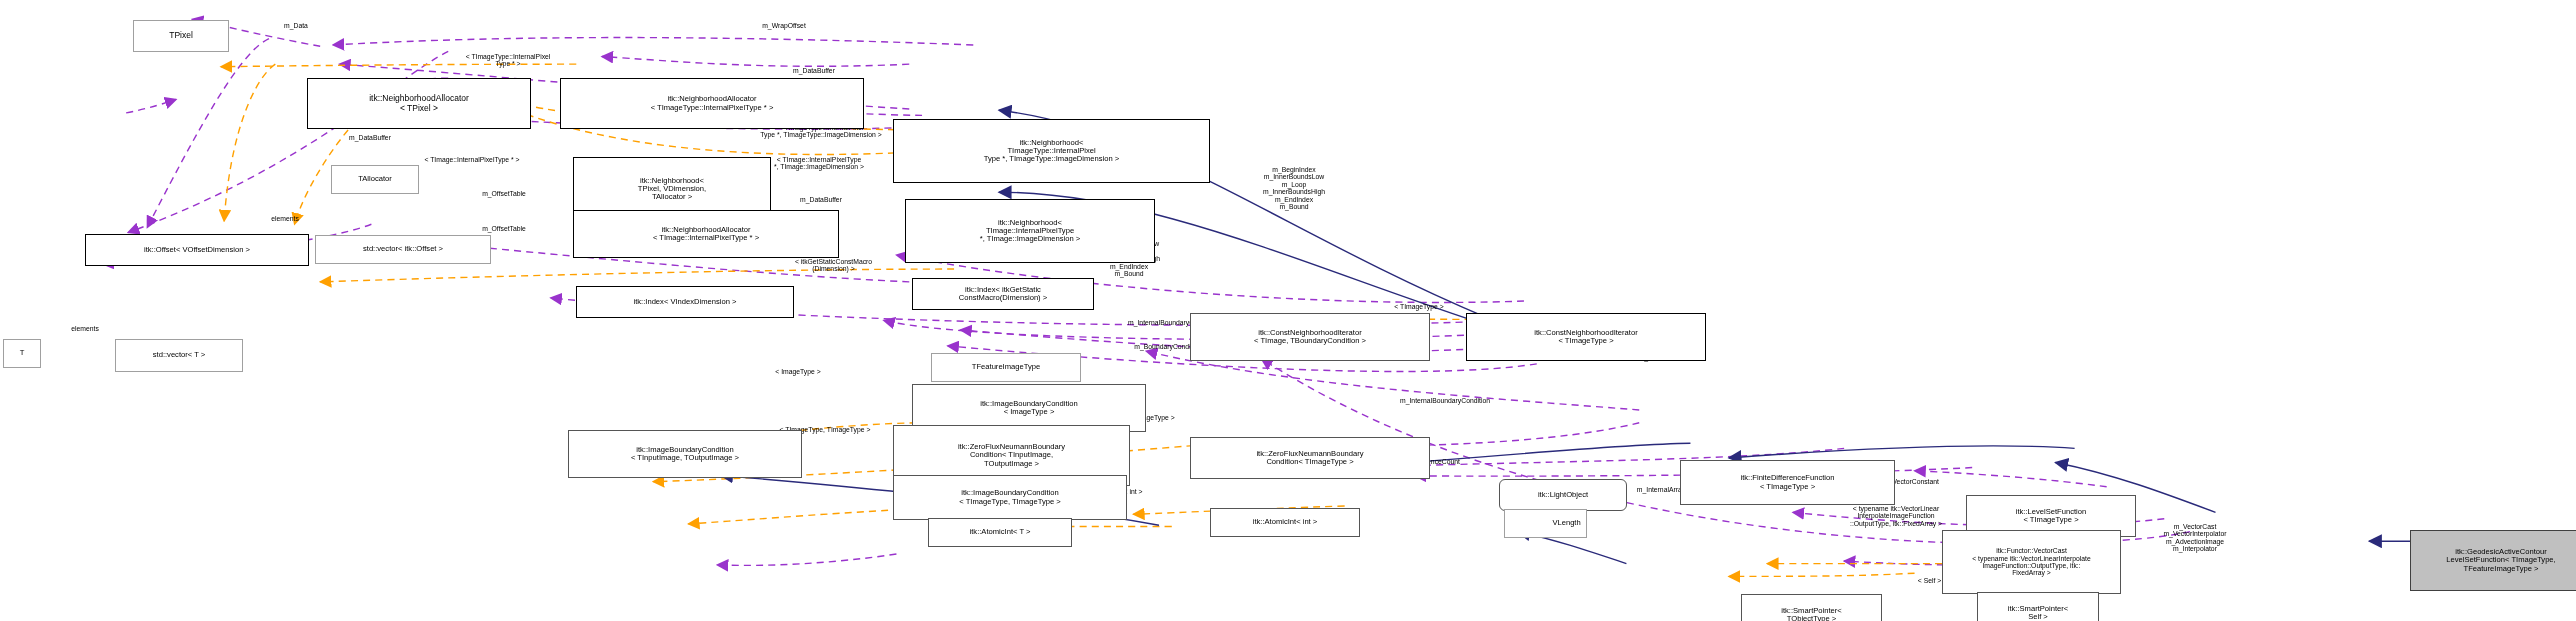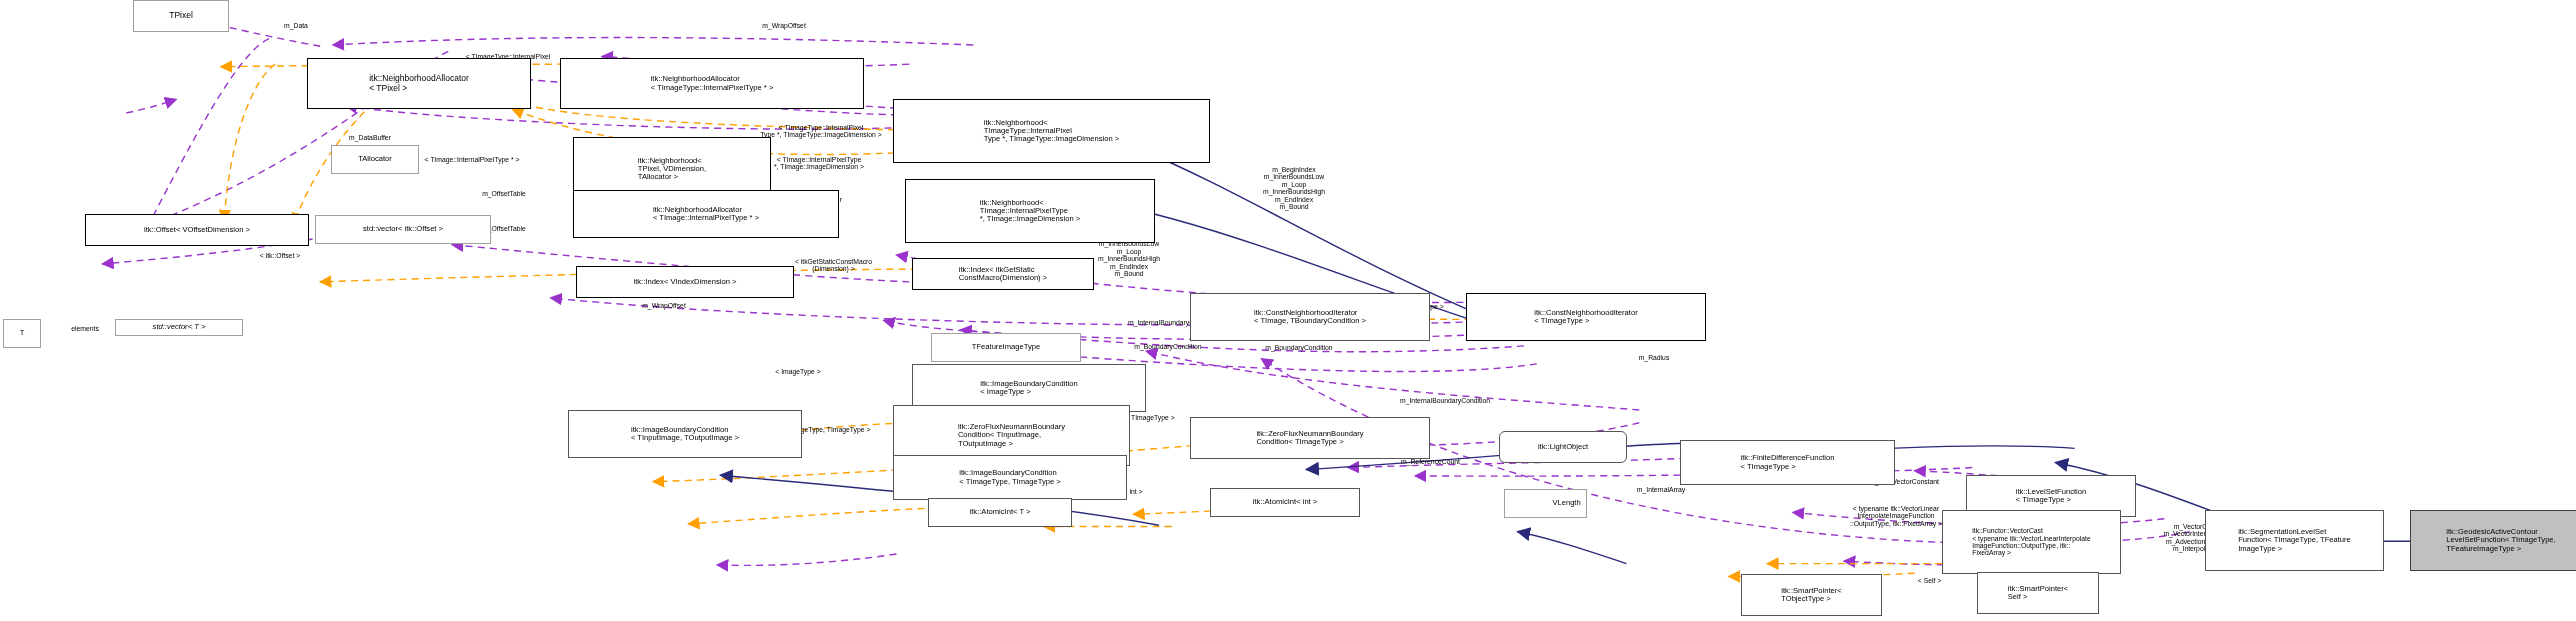--- a/index.html
+++ b/index.html
@@ -11,26 +11,28 @@
     font-family:"Liberation Sans","DejaVu Sans",sans-serif;
     overflow:hidden;
   }
   #edges{position:absolute;left:0;top:0;width:2576px;height:622px;pointer-events:none;}
   .node{
     position:absolute;
     box-sizing:border-box;
     display:flex;
     align-items:center;
     justify-content:center;
+    text-align:center;
     background:#ffffff;
     color:#000000;
     line-height:1.08;
     white-space:pre-line;
     padding:0.6px 1.9px;
     z-index:5;
+    margin-top:20px;
   }
   .node.b-thin{border:0.6px solid #a0a0a0;}
   .node.b-med{border:0.6px solid #555555;}
   .node.b-thick{border:1.3px solid #000000;}
   .node.b-grey{border:0.6px solid #404040;background:#c0c0c0;}
   .edge-label{
     position:absolute;
     color:#000000;
     text-align:center;
     white-space:pre-line;
@@ -129,21 +131,21 @@
 TPixel, VDimension,
 TAllocator &gt;</div>
     <div class="node b-thick" style="left: 573px; top: 190px; width: 266px; height: 48px; font-size: 7.6px;">itk::NeighborhoodAllocator
 &lt; TImage::InternalPixelType * &gt;</div>
     <div class="node b-thick" style="left: 905px; top: 179px; width: 250px; height: 64px; font-size: 7.6px;">itk::Neighborhood&lt;
  TImage::InternalPixelType
 *, TImage::ImageDimension &gt;</div>
     <div class="node b-thick" style="left: 85px; top: 214px; width: 224px; height: 32px; font-size: 7.6px;">itk::Offset&lt; VOffsetDimension &gt;</div>
     <div class="node b-thin" style="left: 315px; top: 215px; width: 176px; height: 29px; font-size: 7.6px;">std::vector&lt; itk::Offset &gt;</div>
     <div class="node b-thin" style="left: 3.2px; top: 319px; width: 38px; height: 29px; font-size: 7.6px;">T</div>
-    <div class="node b-thin" style="left: 115px; top: 319px; width: 128px; height: 17px; font-size: 7.6px; font-style: italic;">std::vector&lt; T &gt;</div>
+    <div class="node b-thin" style="left: 115px; top: 319px; width: 128px; height: 33px; font-size: 7.6px;">std::vector&lt; T &gt;</div>
     <div class="node b-thick" style="left: 576px; top: 266px; width: 218px; height: 32px; font-size: 7.6px;">itk::Index&lt; VIndexDimension &gt;</div>
     <div class="node b-thick" style="left: 912px; top: 258px; width: 182px; height: 32px; font-size: 7.6px;">itk::Index&lt; itkGetStatic
 ConstMacro(Dimension) &gt;</div>
     <div class="node b-med" style="left: 1190px; top: 293px; width: 240px; height: 48px; font-size: 7.6px;">itk::ConstNeighborhoodIterator
 &lt; TImage, TBoundaryCondition &gt;</div>
     <div class="node b-thick" style="left: 1466px; top: 293px; width: 240px; height: 48px; font-size: 7.6px;">itk::ConstNeighborhoodIterator
 &lt; TImageType &gt;</div>
     <div class="node b-thin" style="left: 931px; top: 333px; width: 150px; height: 29px; font-size: 7.6px;">TFeatureImageType</div>
     <div class="node b-med" style="left: 912px; top: 364px; width: 234px; height: 48px; font-size: 7.6px;">itk::ImageBoundaryCondition
 &lt; ImageType &gt;</div>
@@ -151,37 +153,34 @@
 &lt; TInputImage, TOutputImage &gt;</div>
     <div class="node b-med" style="left: 893px; top: 405px; width: 237px; height: 61px; font-size: 7.6px;">itk::ZeroFluxNeumannBoundary
 Condition&lt; TInputImage,
 TOutputImage &gt;</div>
     <div class="node b-med" style="left: 1190px; top: 417px; width: 240px; height: 42px; font-size: 7.6px;">itk::ZeroFluxNeumannBoundary
 Condition&lt; TImageType &gt;</div>
     <div class="node b-med" style="left: 893px; top: 455px; width: 234px; height: 45px; font-size: 7.6px;">itk::ImageBoundaryCondition
 &lt; TImageType, TImageType &gt;</div>
     <div class="node b-med" style="left: 928px; top: 498px; width: 144px; height: 29px; font-size: 7.6px;">itk::AtomicInt&lt; T &gt;</div>
     <div class="node b-med" style="left: 1210px; top: 488px; width: 150px; height: 29px; font-size: 7.6px;">itk::AtomicInt&lt; int &gt;</div>
-    <div class="node b-med" style="left: 1499px; top: 431px; width: 128px; height: 32px; font-size: 7.6px; border-radius: 6px;">itk::LightObject</div>
+    <div class="node b-med" style="left: 1499px; top: 459px; width: 128px; height: 32px; font-size: 7.6px; border-radius: 6px;">itk::LightObject</div>
     <div class="node b-thin" style="left: 1504px; top: 489px; width: 83px; height: 29px; font-size: 7.6px; padding-left: 44px;">VLength</div>
     <div class="node b-med" style="left: 1680px; top: 440px; width: 215px; height: 45px; font-size: 7.6px;">itk::FiniteDifferenceFunction
 &lt; TImageType &gt;</div>
     <div class="node b-med" style="left: 1966px; top: 475px; width: 170px; height: 42px; font-size: 7.6px;">itk::LevelSetFunction
 &lt; TImageType &gt;</div>
     <div class="node b-med" style="left: 1942px; top: 510px; width: 179px; height: 64px; font-size: 6.8px;">itk::Functor::VectorCast
 &lt; typename itk::VectorLinearInterpolate
 ImageFunction::OutputType, itk::
 FixedArray &gt;</div>
     <div class="node b-med" style="left: 1741px; top: 574px; width: 141px; height: 42px; font-size: 7.6px;">itk::SmartPointer&lt;
 TObjectType &gt;</div>
     <div class="node b-med" style="left: 1977px; top: 572px; width: 122px; height: 42px; font-size: 7.6px;">itk::SmartPointer&lt;
 Self &gt;</div>
-    <div class="node b-med" style="left: 2205px; top: 510px; width: 179px; height: 61px; font-size: 7.6px;">itk::SegmentationLevelSet
-Function&lt; TImageType, TFeature
-ImageType &gt;</div>
     <div class="node b-grey" style="left: 2410px; top: 510px; width: 182px; height: 61px; font-size: 7.6px;">itk::GeodesicActiveContour
 LevelSetFunction&lt; TImageType,
 TFeatureImageType &gt;</div>
     <div class="edge-label" style="left: 256px; top: 22.4px; width: 80px; font-size: 6.8px;">m_Data</div>
     <div class="edge-label" style="left: 728px; top: 22.4px; width: 112px; font-size: 6.8px;">m_WrapOffset</div>
     <div class="edge-label" style="left: 439px; top: 53px; width: 138px; font-size: 6.8px;">&lt; TImageType::InternalPixel
 Type * &gt;</div>
     <div class="edge-label" style="left: 761px; top: 67px; width: 106px; font-size: 6.8px;">m_DataBuffer</div>
     <div class="edge-label" style="left: 612px; top: 92px; width: 112px; font-size: 6.8px;">m_OffsetTable</div>
     <div class="edge-label" style="left: 725px; top: 124px; width: 192px; font-size: 6.8px;">&lt; TImageType::InternalPixel

